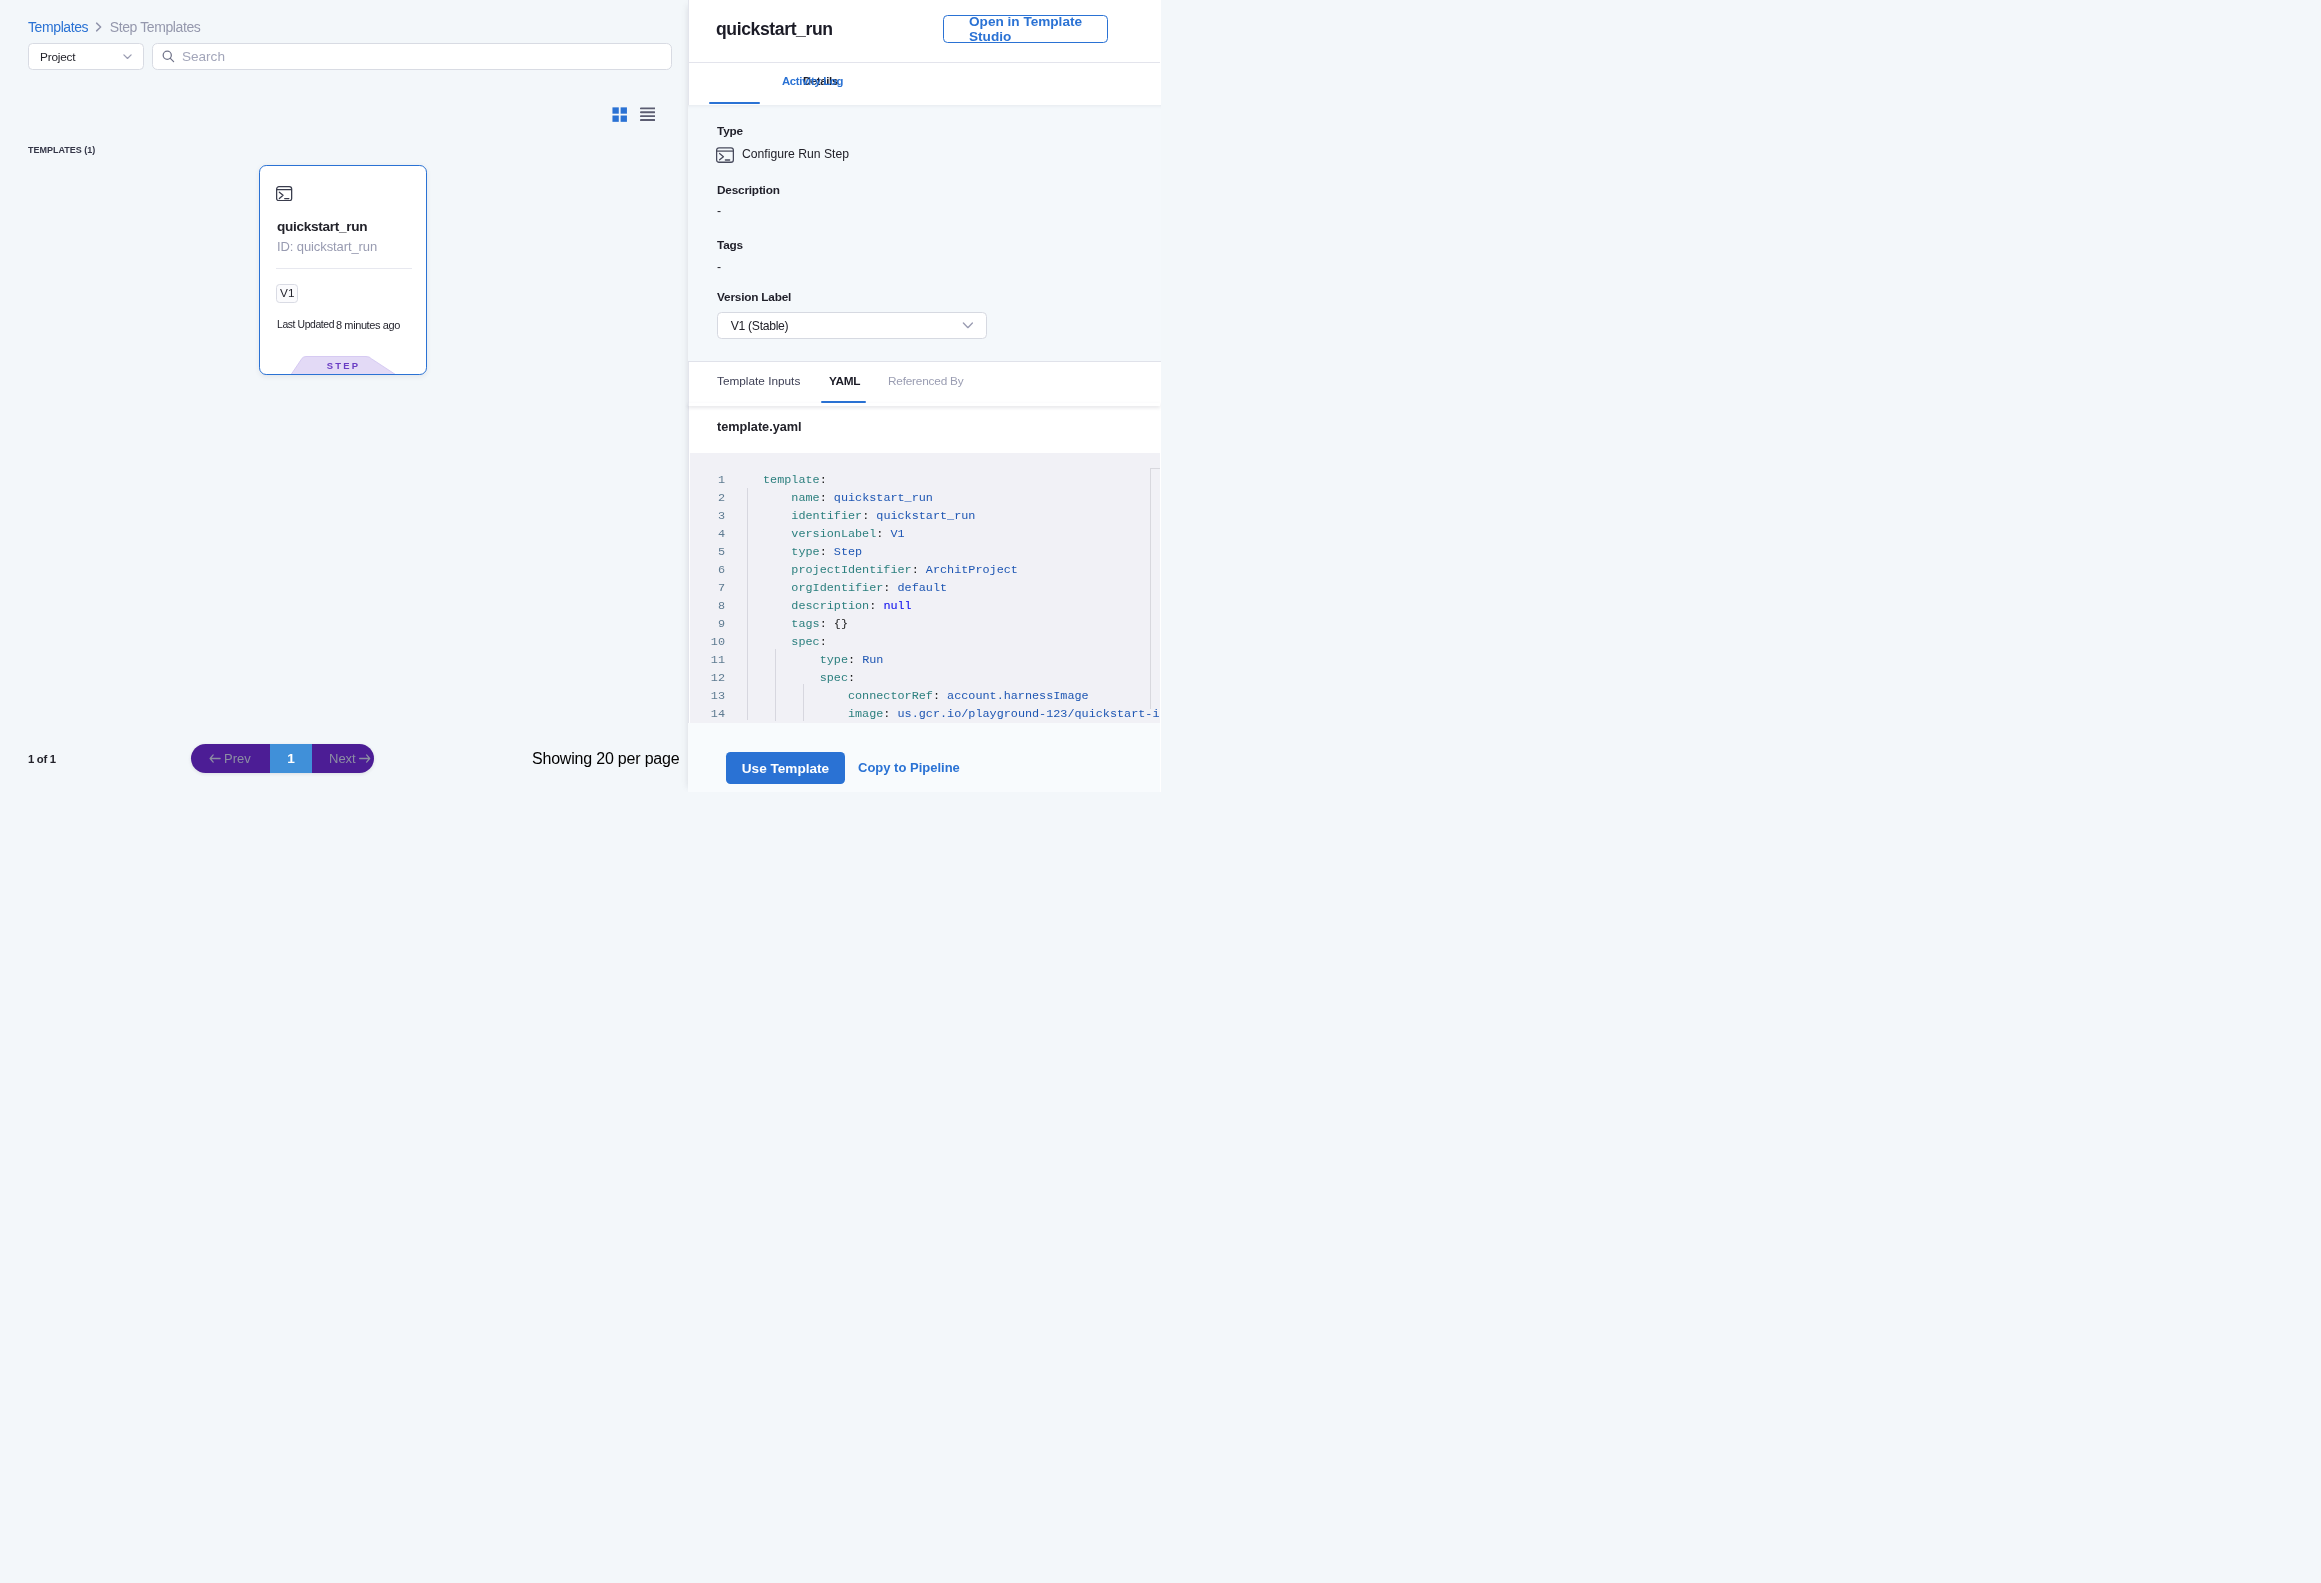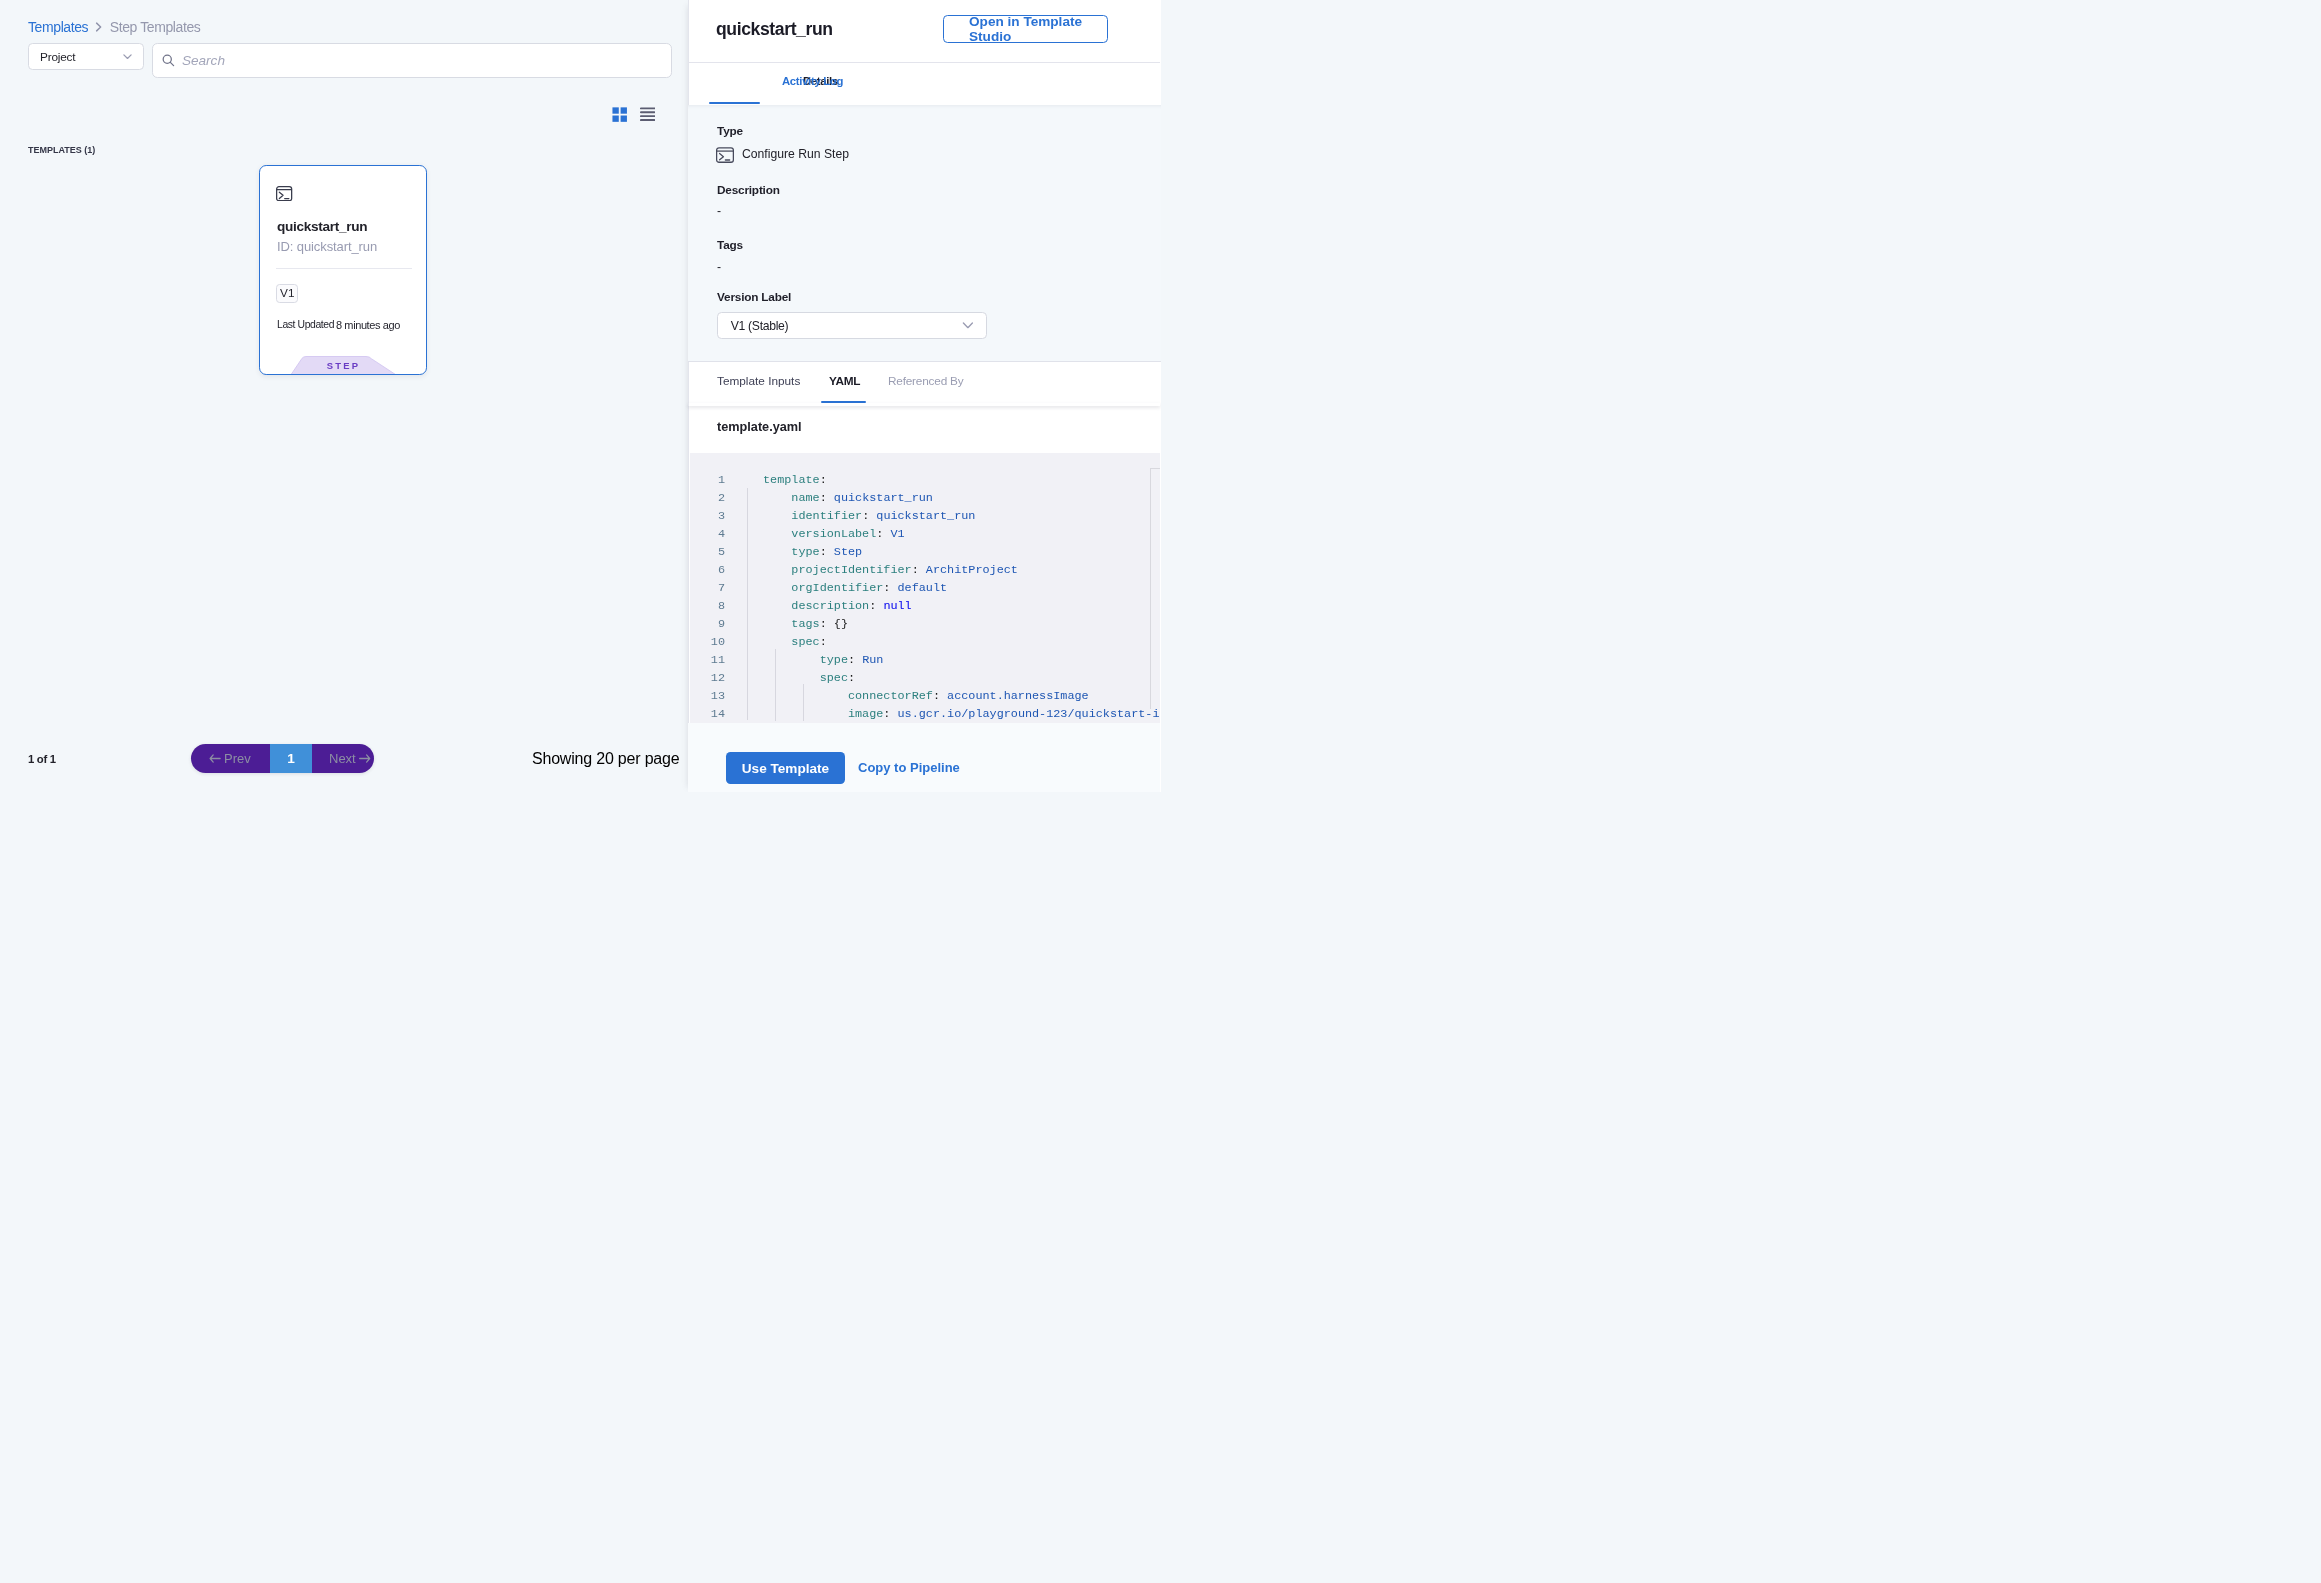--- a/index.html
+++ b/index.html
@@ -76,21 +76,21 @@
   <span class="crumb-rest">Step Templates</span>
 </div>
 
 <div class="abs select-box" style="left:28px;top:43px;width:116px;height:27px;">
   <span style="font-size:11.8px;letter-spacing:-0.2px;color:#22222a;">Project</span>
   <svg width="9" height="5.4" viewBox="0 0 10 6">
       <path d="M1 1 L5 5 L9 1" stroke="#9a9cb2" stroke-width="1.4" fill="none" stroke-linecap="round" stroke-linejoin="round"></path>
     </svg>
 </div>
 
-<div class="abs search-box" style="left:152px;top:43px;width:520px;height:35px;font-style:italic;">
+<div class="abs search-box" style="left:152px;top:43px;width:520px;height:27px;">
   <svg width="12.7" height="12.7" viewBox="0 0 14 14">
       <circle cx="5.8" cy="5.8" r="4.5" stroke="#71748a" stroke-width="1.4" fill="none"></circle>
       <path d="M9.2 9.2 L12.8 12.8" stroke="#71748a" stroke-width="1.4" stroke-linecap="round"></path>
     </svg>
   <span class="search-ph">Search</span>
 </div>
 
 <div class="abs tmpl-label" style="left:28px;top:109px;margin-top:36px;">TEMPLATES (1)</div>
 
 <svg class="abs" style="left:612px;top:106px;" width="15.4" height="16.3" viewBox="0 0 17 18">

